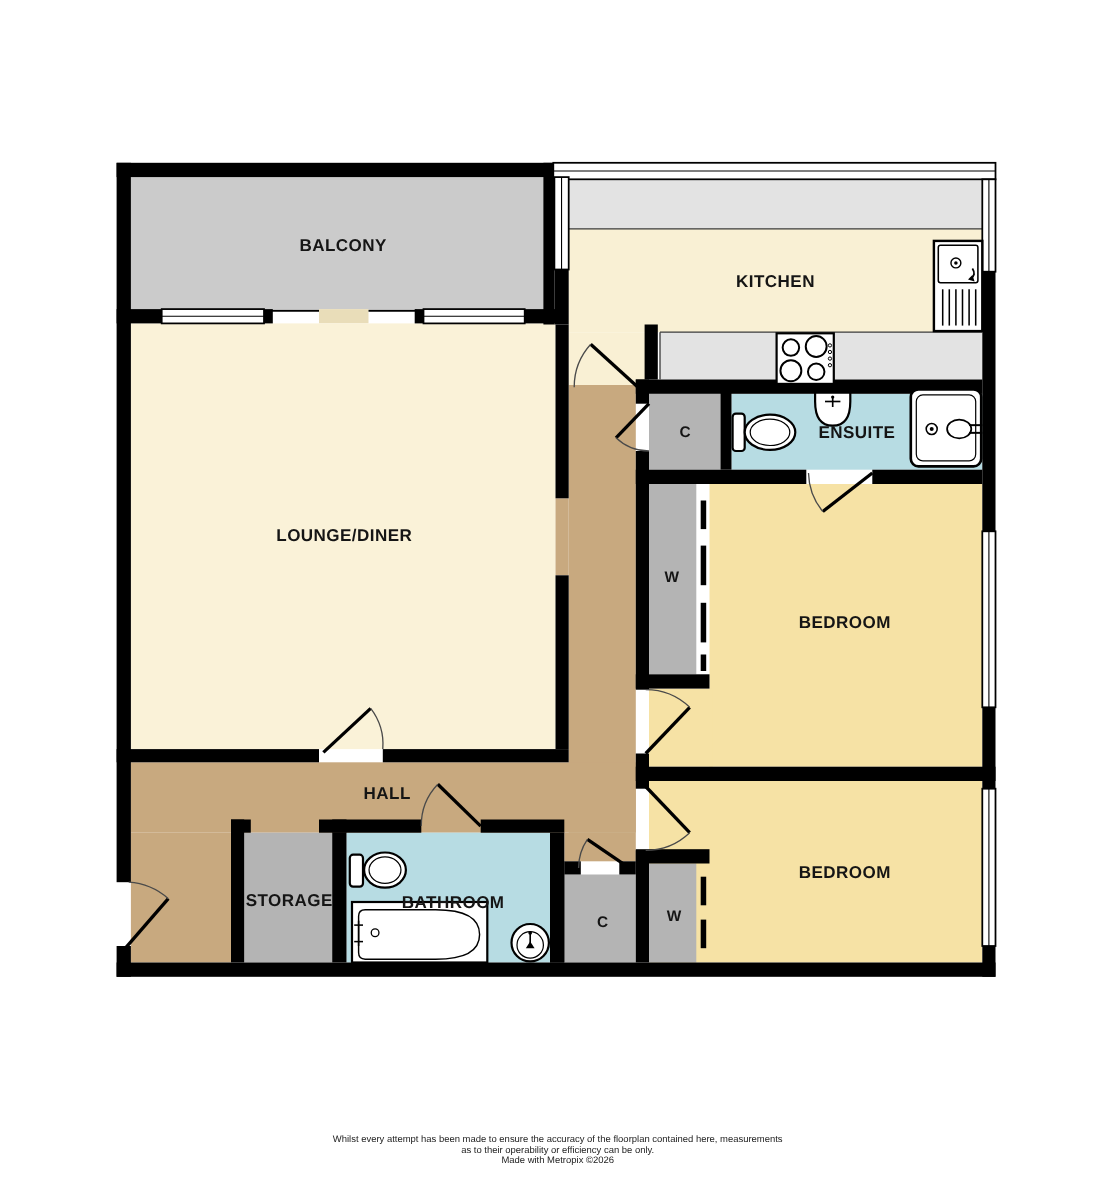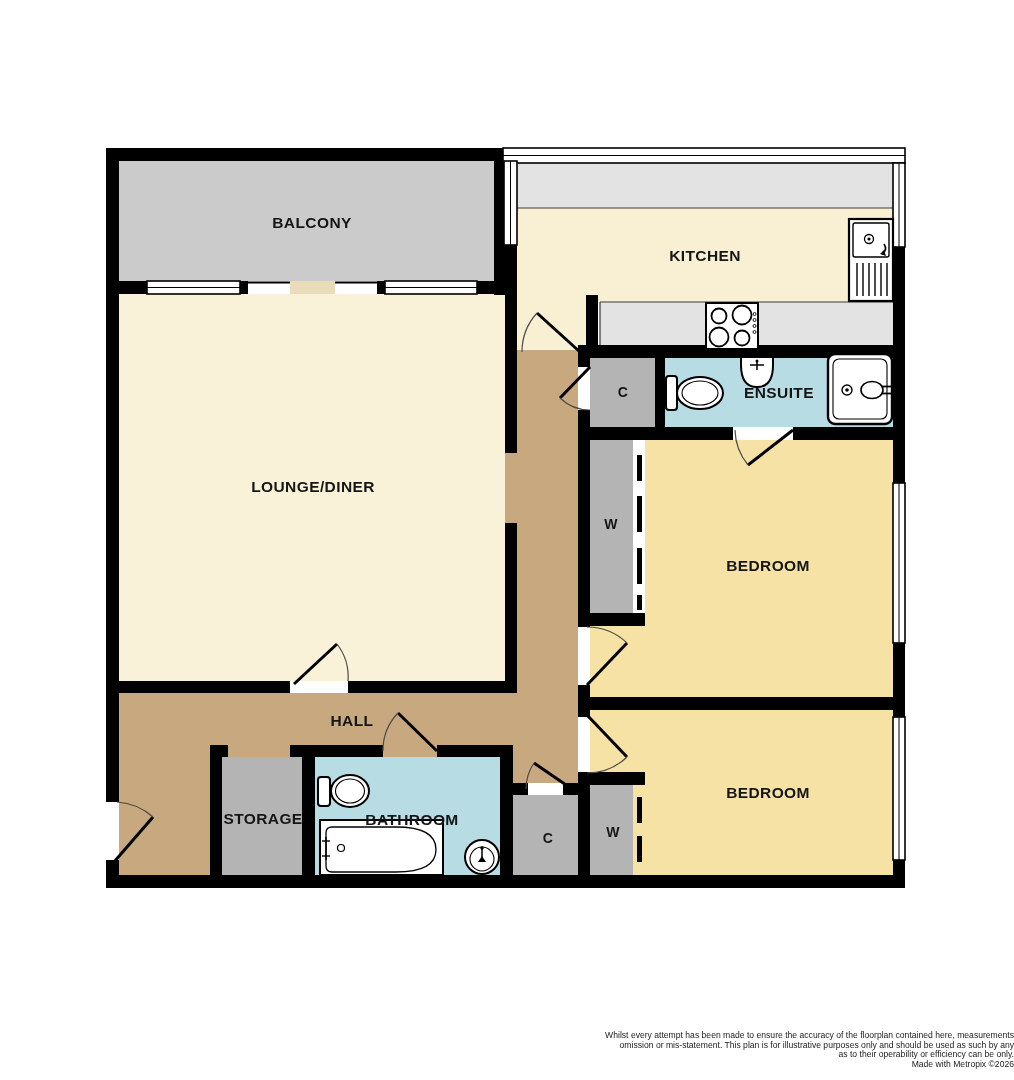--- a/index.html
+++ b/index.html
@@ -4,21 +4,21 @@
 <style>
   html,body{margin:0;padding:0;background:#ffffff;}
   #canvas{position:relative;width:1014px;height:1080px;background:#ffffff;overflow:hidden;
           font-family:"Liberation Sans", sans-serif;padding-left:20px;}
   #plan-svg{position:absolute;left:0;top:0;}
   .room-label{font-family:"Liberation Sans", sans-serif;font-weight:bold;fill:#151515;
               font-size:15.5px;letter-spacing:.4px;text-anchor:middle;}
   .small-label{font-size:14px;}
   #disclaimer{position:absolute;left:0;top:1031px;width:1014px;text-align:center;
               font-size:8.6px;line-height:9.6px;color:#222;}
-  #disclaimer div{white-space:nowrap;text-align:right;}
+  #disclaimer div{white-space:nowrap;}
 </style>
 </head>
 <body>
 
 <div id="canvas">
 <svg id="plan-svg" width="1014" height="1080" viewBox="0 0 1014 1080">
 
   <g>
     <rect x="119" y="161" width="377" height="120" fill="#cbcbcb"></rect>
     <rect x="290" y="281" width="45" height="13" fill="#e9ddb9"></rect>
@@ -285,17 +285,16 @@
     <text x="263" y="824" class="room-label">STORAGE</text>
     <text x="412" y="825" class="room-label">BATHROOM</text>
     <text x="548" y="843" class="room-label small-label">C</text>
     <text x="613" y="837" class="room-label small-label">W</text>
     <text x="768" y="798" class="room-label">BEDROOM</text>
   </g>
 </svg>
 
 <div id="disclaimer">
   <div>Whilst every attempt has been made to ensure the accuracy of the floorplan contained here, measurements</div>
-  <div>omission or mis-statement. This plan is for illustrative purposes only and should be used as such by any</div>
   <div>as to their operability or efficiency can be only.</div>
   <div>Made with Metropix ©2026</div>
 </div>
 </div>
 
 </body></html>

